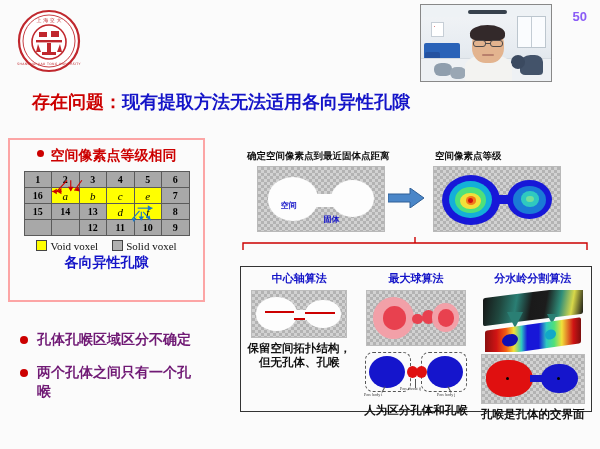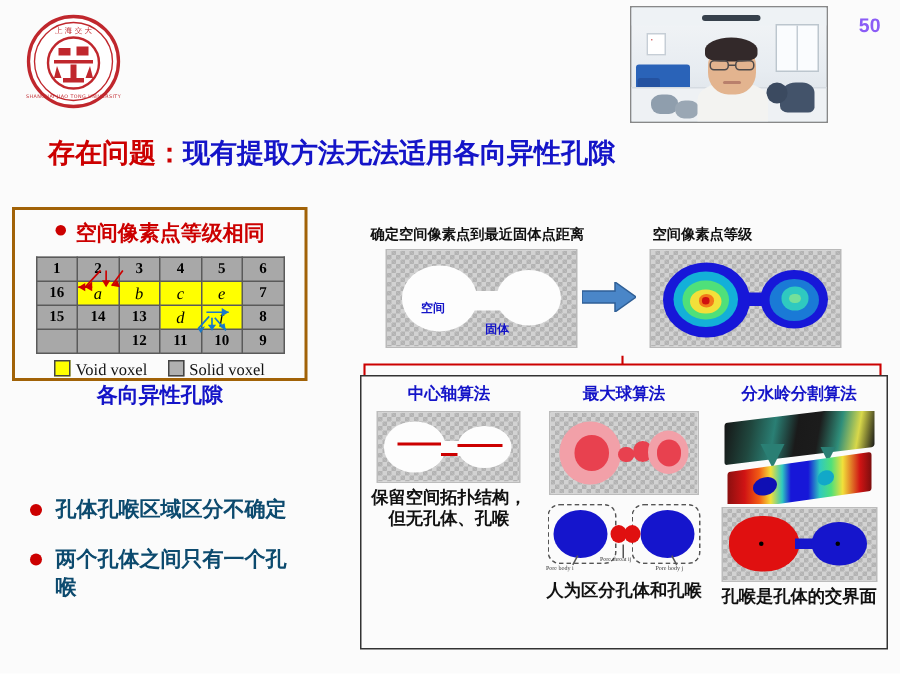--- a/index.html
+++ b/index.html
@@ -71,22 +71,22 @@
   .wc-mouth{ position:absolute; left:47%; top:64%; width:9%; height:2px; background:#b9806c; border-radius:2px;}
 
   .page-num {
     position: absolute; right: 13px; top: 9px;
     font-size: 13px; font-weight: bold; color: #8b5cf6;
   }
 
   
   .left-panel {
     position: absolute; left: 8px; top: 138px;
-    width: 197px; height: 116px;
-    border: 2px solid #a16207;
+    width: 197px; height: 164px;
+    border: 2px solid #fca5a5;
     background: #fbfbfb;
   }
   .lp-head {
     margin-top: 7px; text-align: center;
     font-size: 14px; font-weight: bold; color: #cc0000;
     white-space: nowrap;
   }
   .lp-head .dot {
     display:inline-block; width:7px; height:7px; border-radius:50%;
     background:#cc0000; vertical-align: 3px; margin-right: 7px;
@@ -136,21 +136,21 @@
   }
 
   
   .bullets { position:absolute; left: 14px; top: 330px; width: 180px; }
   .bullet { display:flex; margin-bottom: 14px; }
   .bullet .bdot {
     flex: 0 0 auto; width:8px; height:8px; border-radius:50%;
     background:#cc0000; margin: 6px 9px 0 6px;
   }
   .bullet .btxt {
-    font-size: 14px; font-weight:bold; color:#0c4a6e; line-height:1.35;
+    font-size: 14px; font-weight:bold; color:#701a75; line-height:1.35;
   }
 
   
   .arrow-left { position:absolute; width:0; height:0; }
   .arr1 { left: 207px; top: 183px; }
   .arr2 { left: 186px; top: 339px; }
 
   
   .mid-top { position:absolute; left: 235px; top: 150px; width: 356px; height: 92px; }
   .mt-cap {
@@ -197,22 +197,22 @@
   .hb10{ left:73%; top:45%; width:6%;  height:10%; background:#74e09a; }
   .hbridge { position:absolute; left:45%; top:44%; width:18%; height:14%; background:#1717d8; }
 
   .blue-arrow { position:absolute; left: 153px; top: 38px; }
 
   
   .bracket { position:absolute; left: 240px; top: 237px; width: 350px; height: 14px; }
 
   
   .bot-box {
-    position:absolute; left: 240px; top: 250px;
-    width: 352px; height: 183px;
+    position:absolute; left: 240px; top: 266px;
+    width: 352px; height: 146px;
     border: 1.5px solid #333;
     background: #fbfbfb;
   }
   .cols { display:flex; width:100%; height:100%; }
   .col { flex: 1 1 0; padding: 4px 3px; text-align:center; position:relative; }
   .col-title {
     font-size: 11px; font-weight:bold; color:#1414c8; white-space:nowrap;
   }
   .col-cap {
     font-size: 11.5px; font-weight:bold; color:#111; line-height:1.25;

